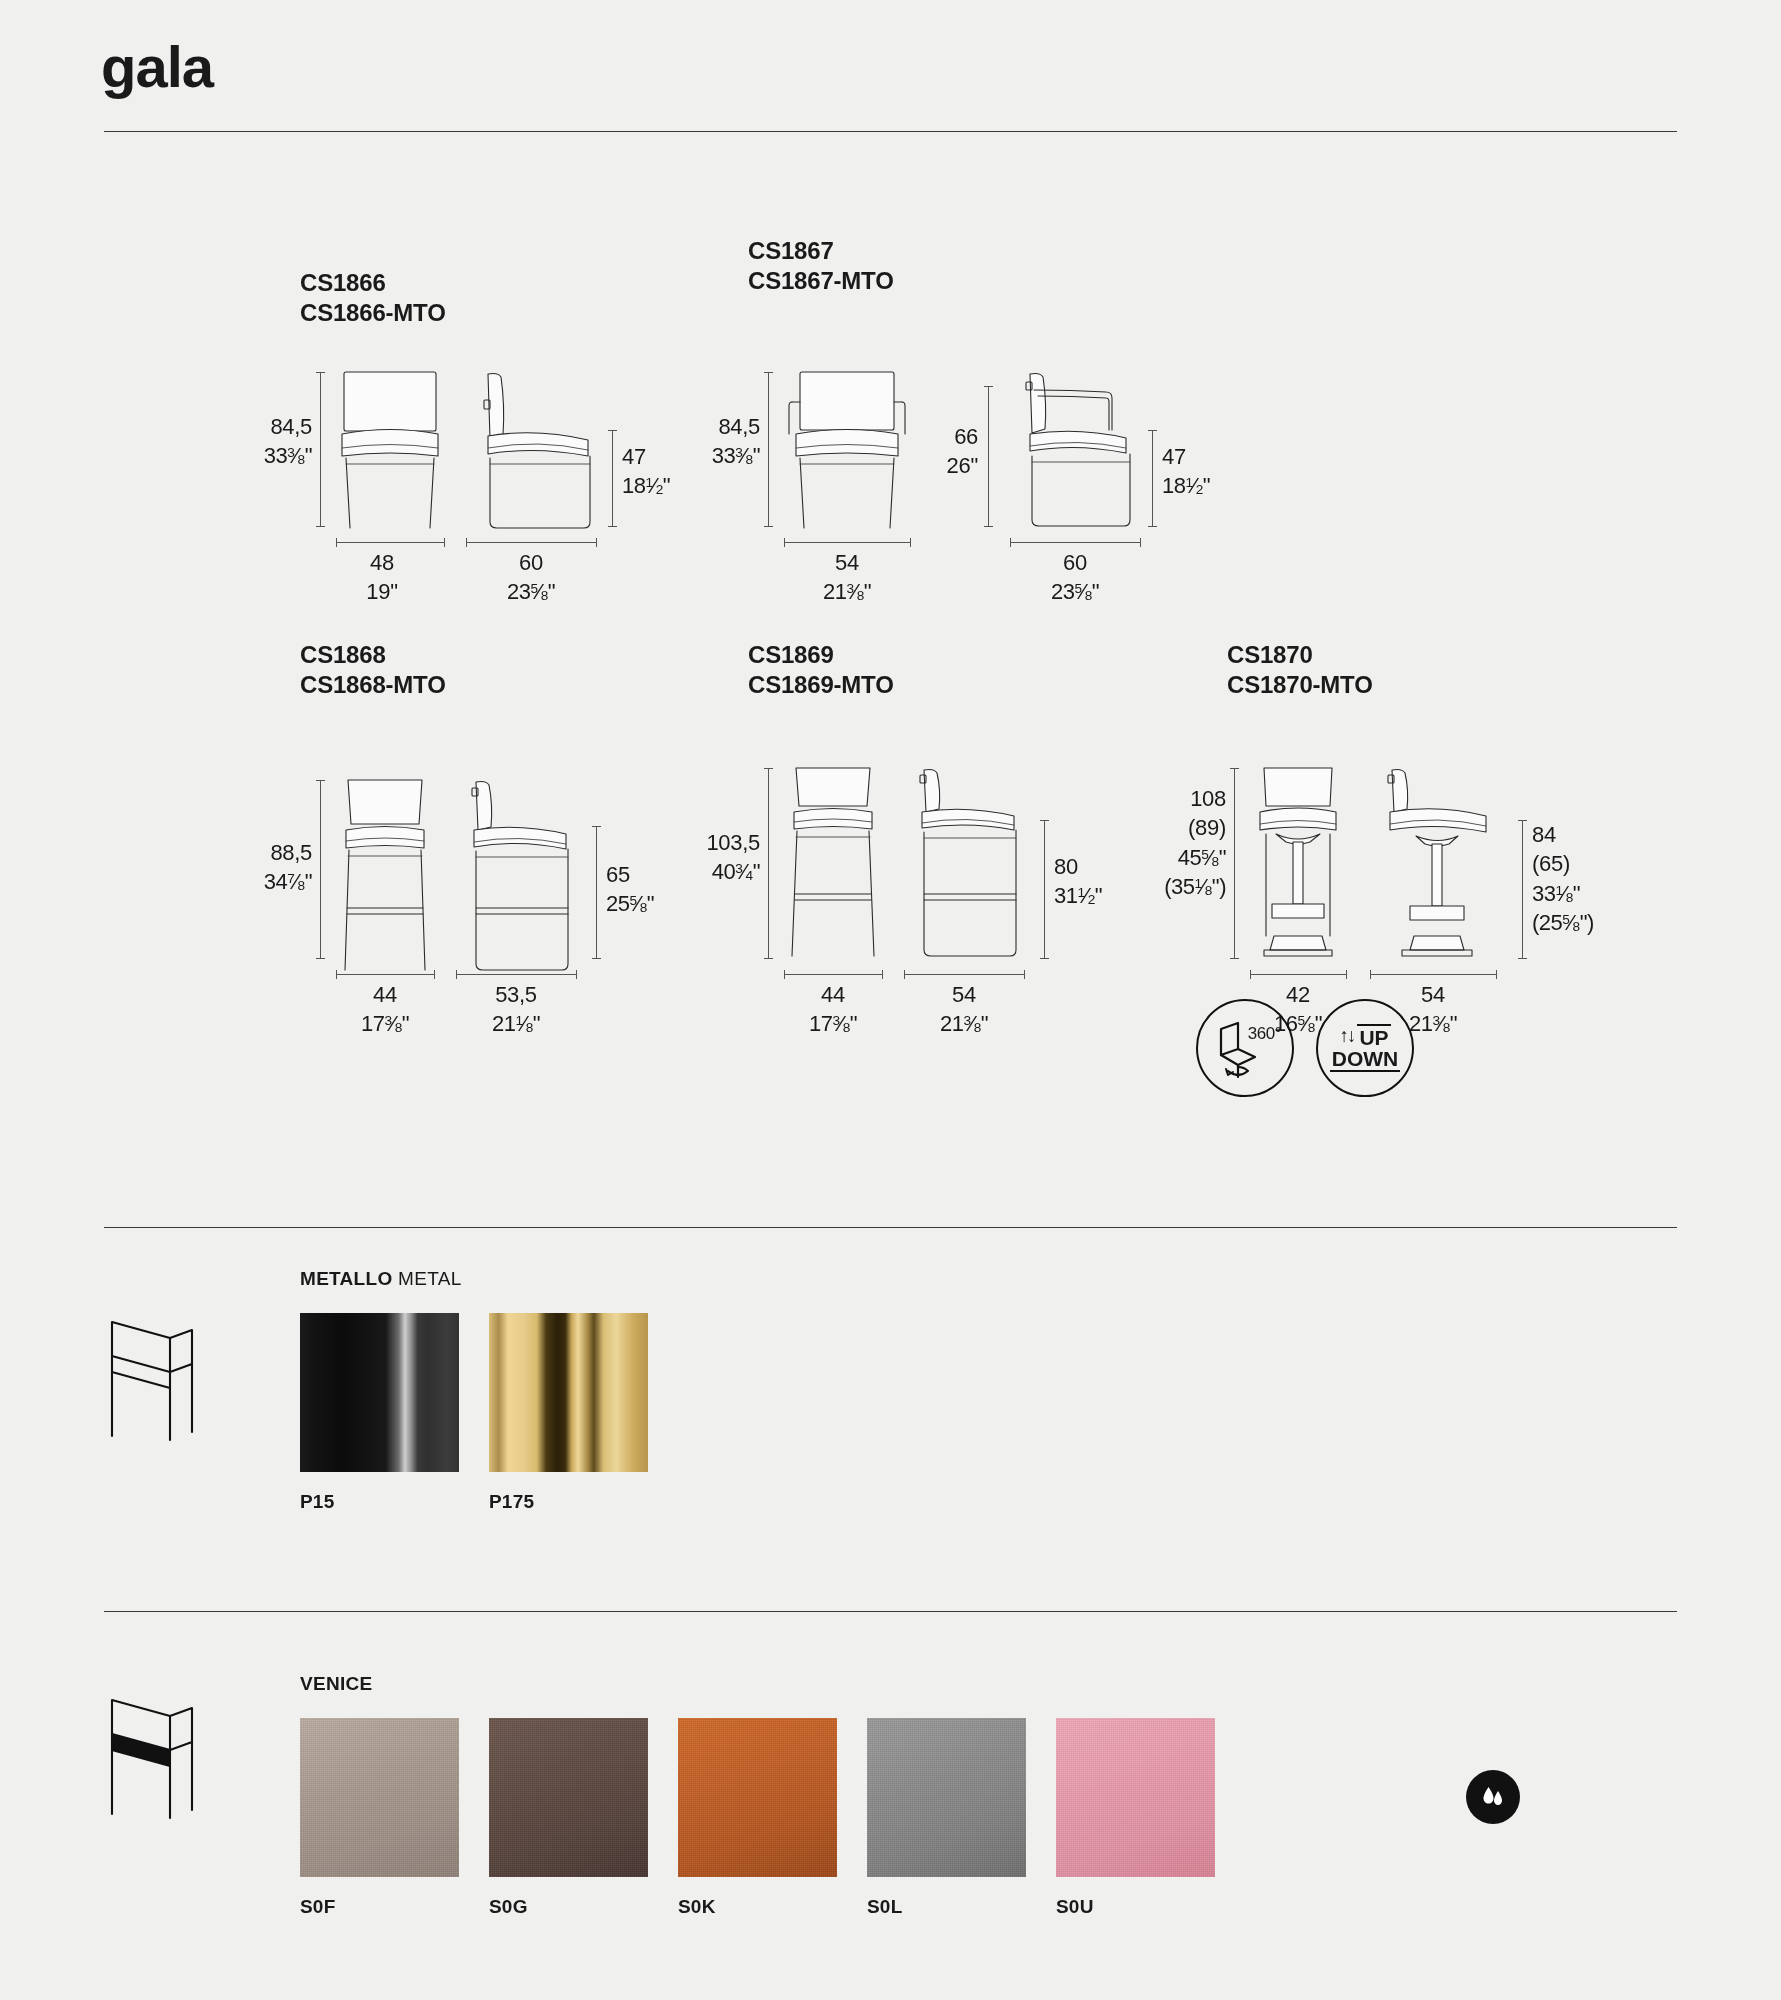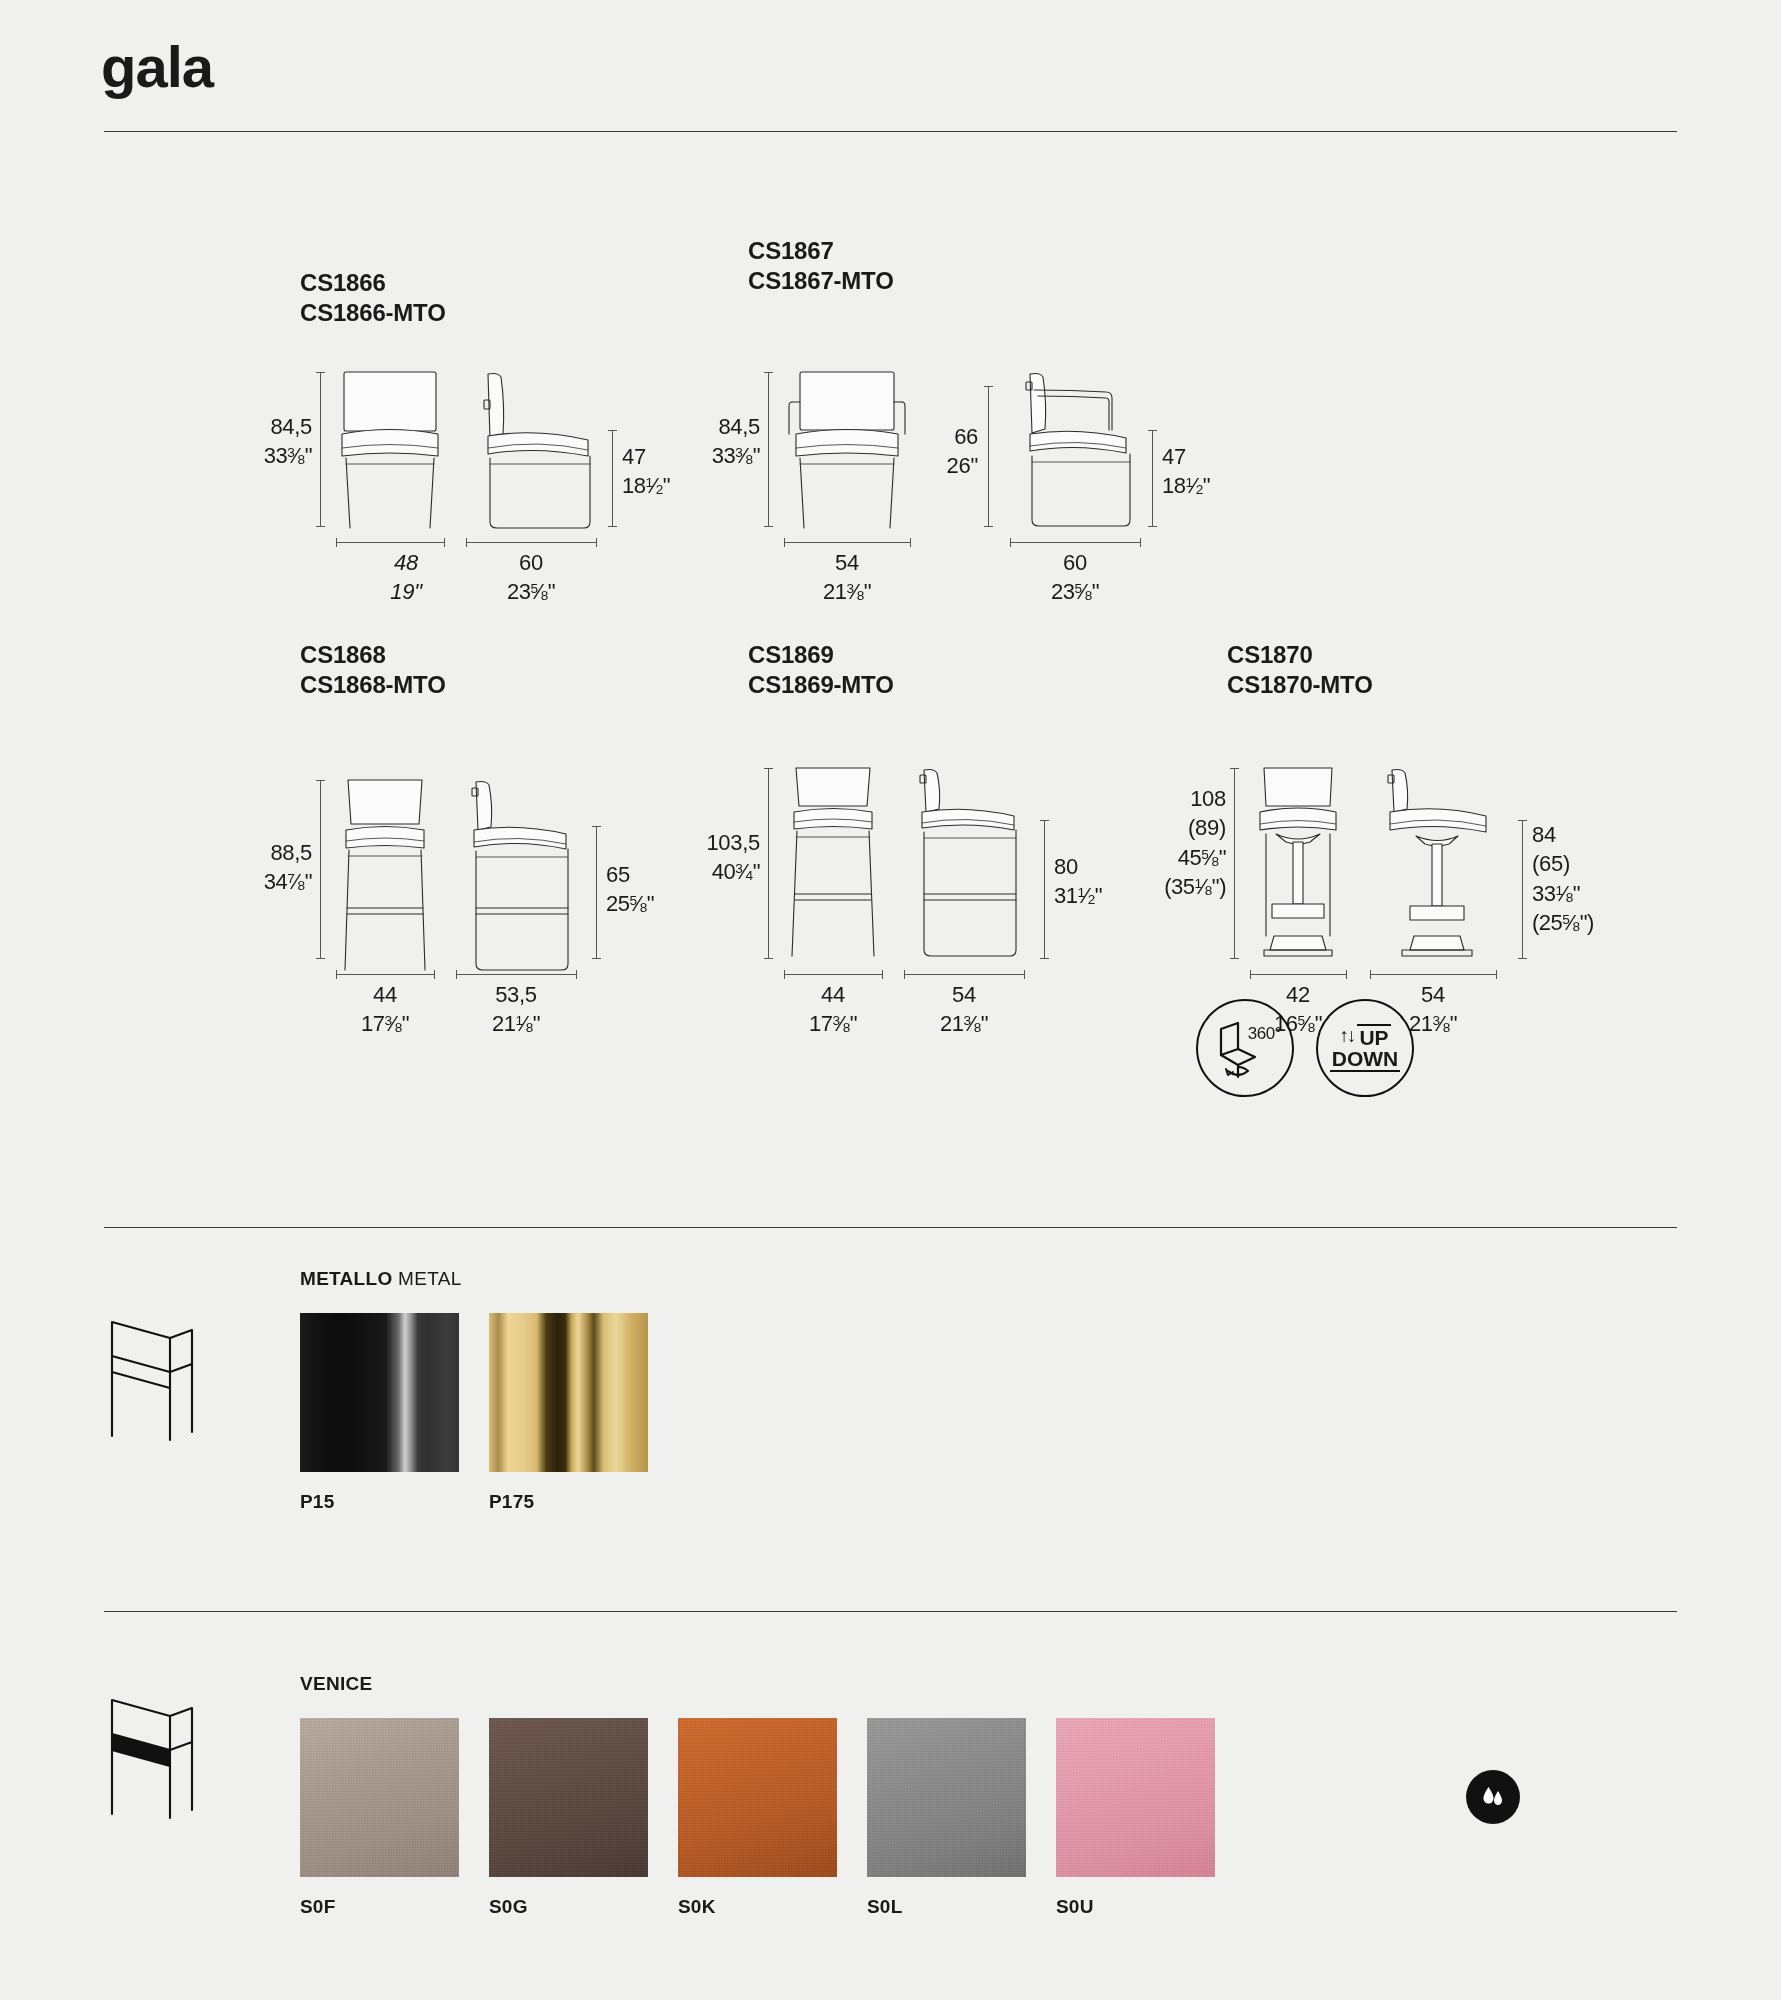--- a/index.html
+++ b/index.html
@@ -156,21 +156,21 @@
       <rect class="fillwhite" x="8" y="0" width="92" height="59" rx="2"></rect>
       <path class="fillwhite" d="M6 62 q48 -9 96 0 l0 22 q-48 -6 -96 0 Z"></path>
       <path class="thin" d="M6 76 q48 -7 96 0"></path>
       <path d="M10 86 L14 156 M98 86 L94 156"></path>
       <path class="thin" d="M10 92 L98 92"></path>
     </svg>
 
     <div class="hline" style="left:36px; top:178px; width:108px;"></div>
     <div class="tick-h" style="left:36px; top:174px;"></div>
     <div class="tick-h" style="left:144px; top:174px;"></div>
-    <div class="dim c" style="left:46px; top:184px; width:120px;font-style:italic;">
+    <div class="dim c" style="left:22px; top:184px; width:120px;">
       <span>48</span><br>
       <span>19"</span>
     </div>
 
     <svg class="chair" width="130" height="160" viewBox="0 0 130 160" style="position:absolute; left:166px; top:8px;">
       <path class="fillwhite" d="M22 2 q10 -2 13 3 q4 28 2 58 l-13 4 Z"></path>
       <rect x="18" y="28" width="6" height="9" rx="1"></rect>
       <path class="fillwhite" d="M22 64 q48 -8 100 4 l0 16 q-52 -10 -100 -2 Z"></path>
       <path class="thin" d="M22 76 q50 -9 100 2"></path>
       <path d="M24 86 L24 150 q0 6 7 6 L118 156 q6 0 6 -6 L124 84"></path>

